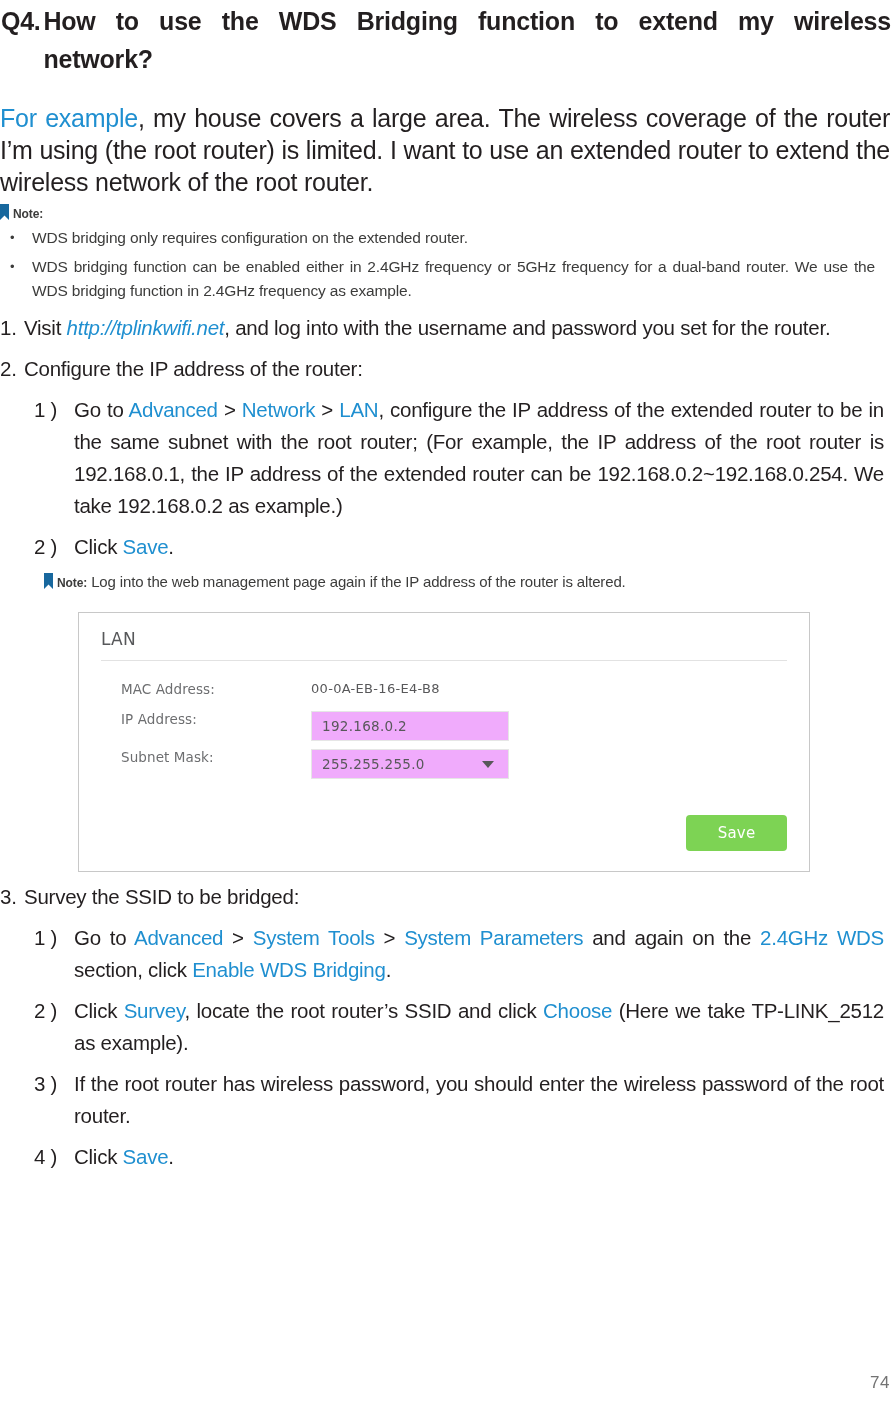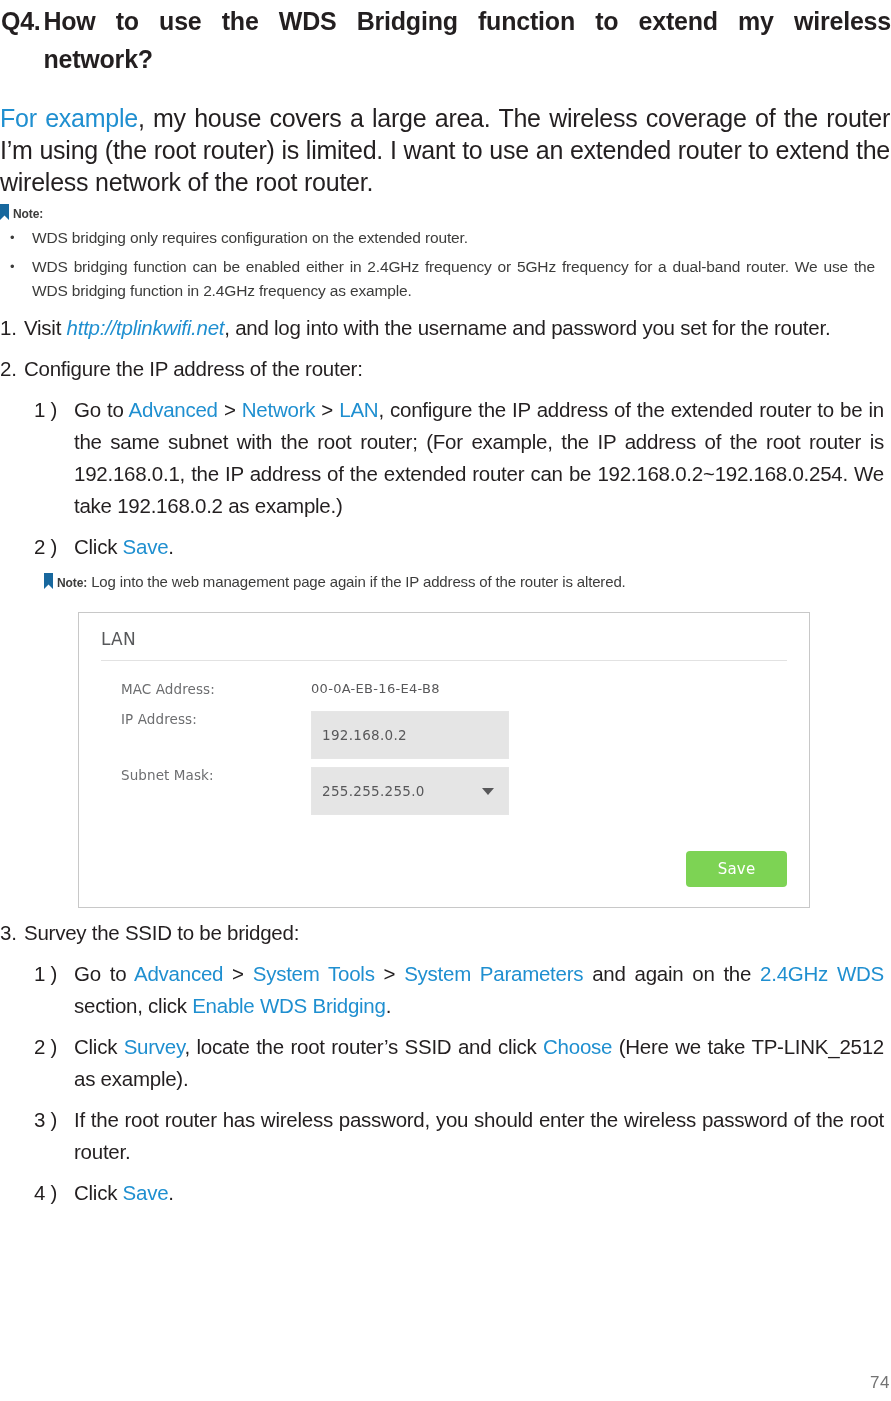--- a/index.html
+++ b/index.html
@@ -212,23 +212,23 @@
     color: #6d6e70;
     letter-spacing: 0.1px;
   }
   .fvalue-plain {
     font-size: 13px;
     color: #58585a;
     letter-spacing: 0.3px;
   }
   .fbox {
     width: 198px;
-    height: 48px;
+    height: 30px;
     box-sizing: border-box;
-    background: #e5e5e5;
+    background: #f0abfc;
     border: 1px solid #e6e6e6;
     display: flex;
     align-items: center;
     padding: 0 10px;
     font-size: 13.5px;
     color: #58585a;
     letter-spacing: 0.3px;
     position: relative;
   }
   .fbox.select { justify-content: space-between; }

